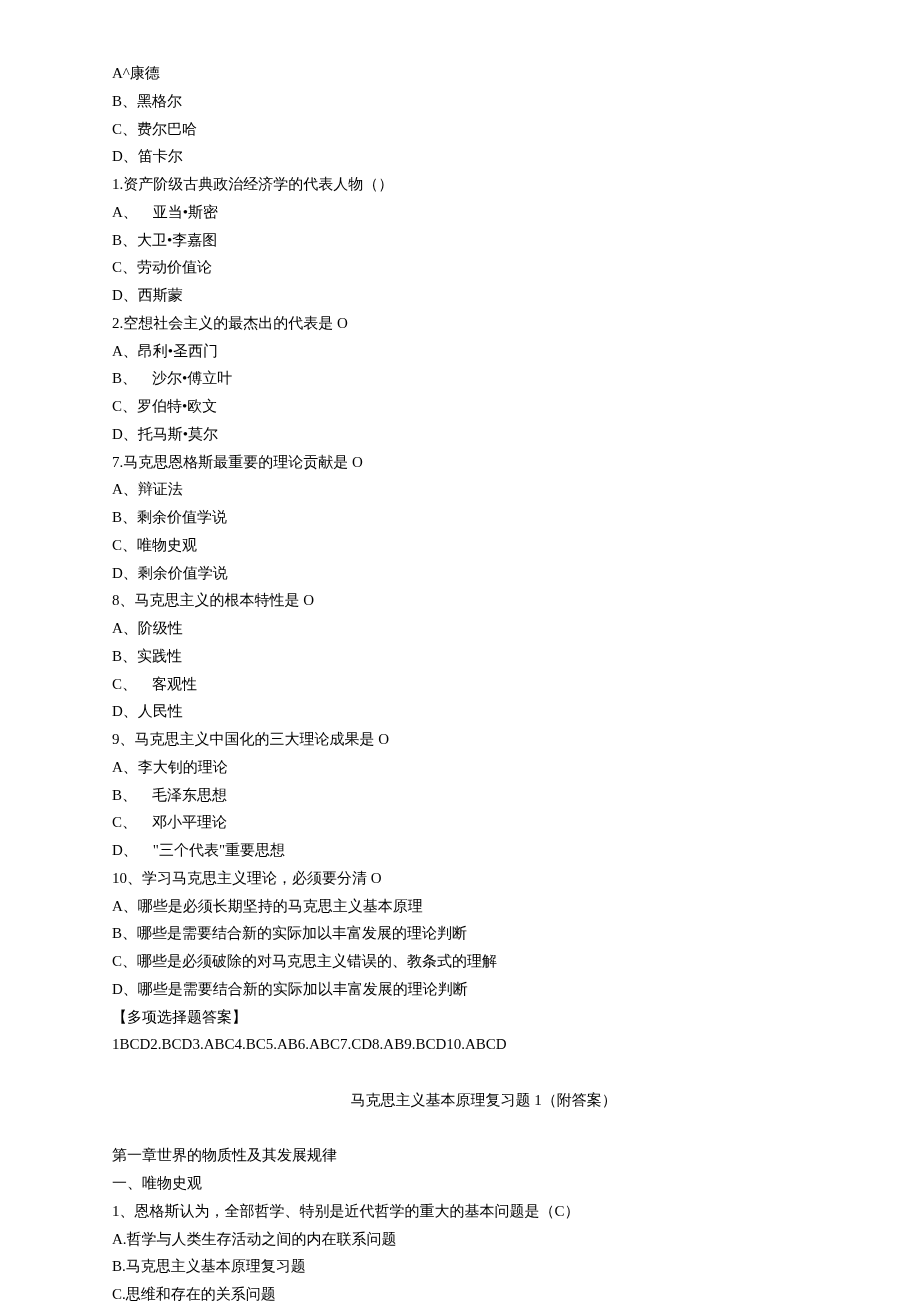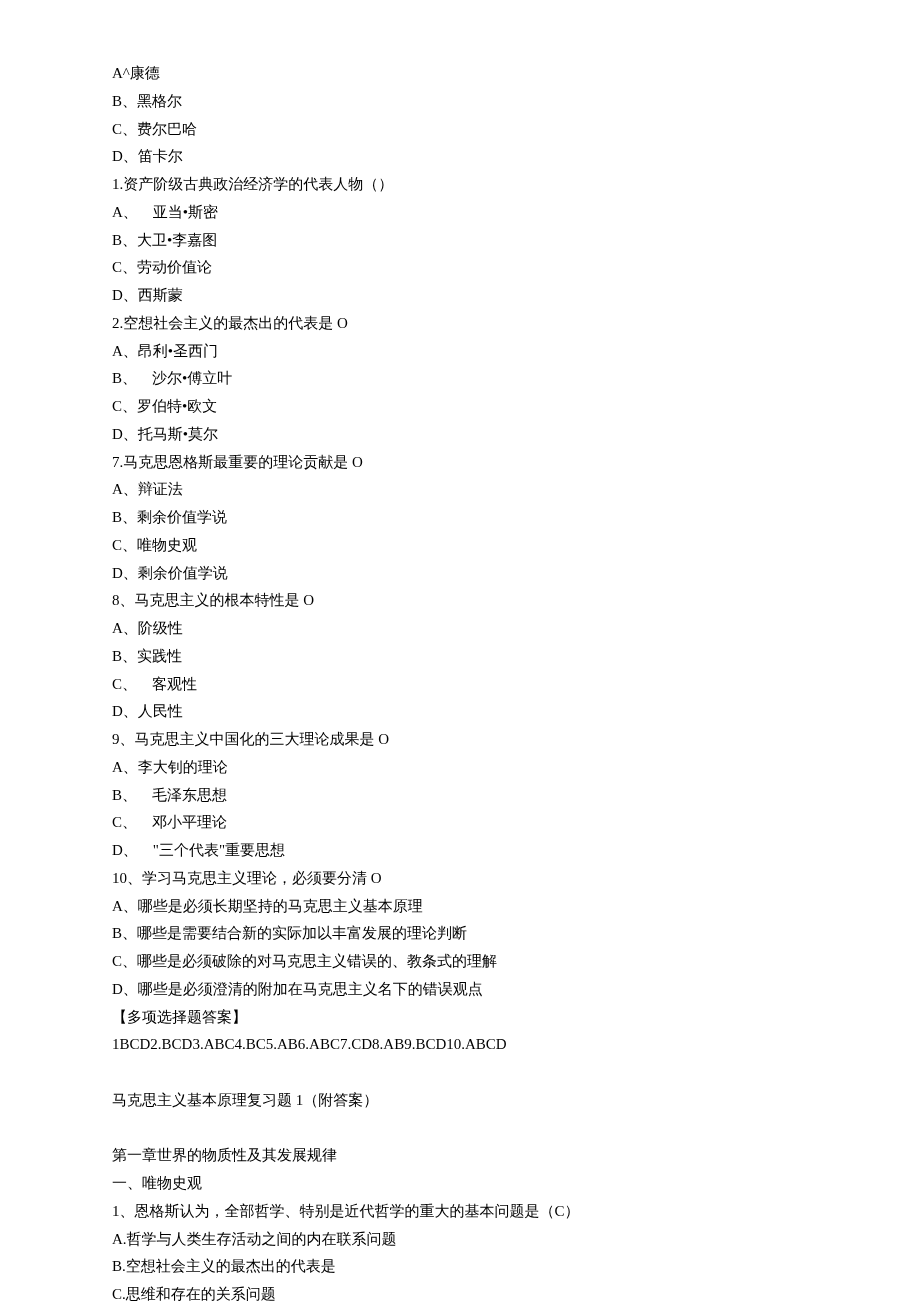--- a/index.html
+++ b/index.html
@@ -11,20 +11,21 @@
       margin: 0;
       padding: 60px 65px;
       width: 920px;
       box-sizing: border-box;
     }
     .line {
       display: block;
       margin-left: 47px;
     }
     .center {
+      text-align: center;
     }
     .spacer {
       height: 1.85em;
     }
   </style>
 </head>
 <body>
 
 <span class="line">A^康德</span>
 <span class="line">B、黑格尔</span>
@@ -58,28 +59,28 @@
 <span class="line">9、马克思主义中国化的三大理论成果是 O</span>
 <span class="line">A、李大钊的理论</span>
 <span class="line">B、　毛泽东思想</span>
 <span class="line">C、　邓小平理论</span>
 <span class="line">D、　"三个代表"重要思想</span>
 
 <span class="line">10、学习马克思主义理论，必须要分清 O</span>
 <span class="line">A、哪些是必须长期坚持的马克思主义基本原理</span>
 <span class="line">B、哪些是需要结合新的实际加以丰富发展的理论判断</span>
 <span class="line">C、哪些是必须破除的对马克思主义错误的、教条式的理解</span>
-<span class="line">D、哪些是必须澄清的附加在马克思主义名下的错误观点</span>
+<span class="line">D、哪些是需要结合新的实际加以丰富发展的理论判断</span>
 
 <span class="line">【多项选择题答案】</span>
 <span class="line">1BCD2.BCD3.ABC4.BC5.AB6.ABC7.CD8.AB9.BCD10.ABCD</span>
 
 <div class="spacer"></div>
 <span class="line center">马克思主义基本原理复习题 1（附答案）</span>
 <div class="spacer"></div>
 
 <span class="line">第一章世界的物质性及其发展规律</span>
 <span class="line">一、唯物史观</span>
 
 <span class="line">1、恩格斯认为，全部哲学、特别是近代哲学的重大的基本问题是（C）</span>
 <span class="line">A.哲学与人类生存活动之间的内在联系问题</span>
-<span class="line">B.空想社会主义的最杰出的代表是</span>
+<span class="line">B.马克思主义基本原理复习题</span>
 <span class="line">C.思维和存在的关系问题</span>
 
 </body></html>

